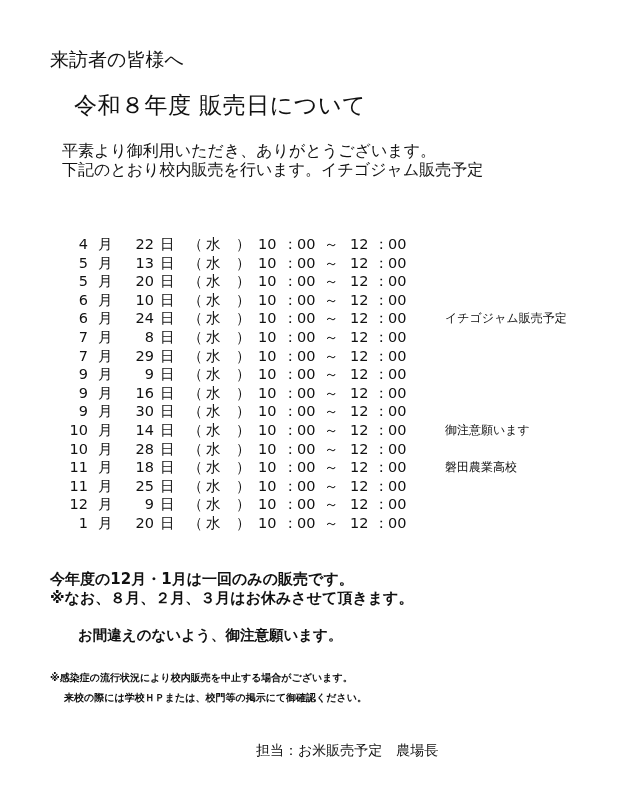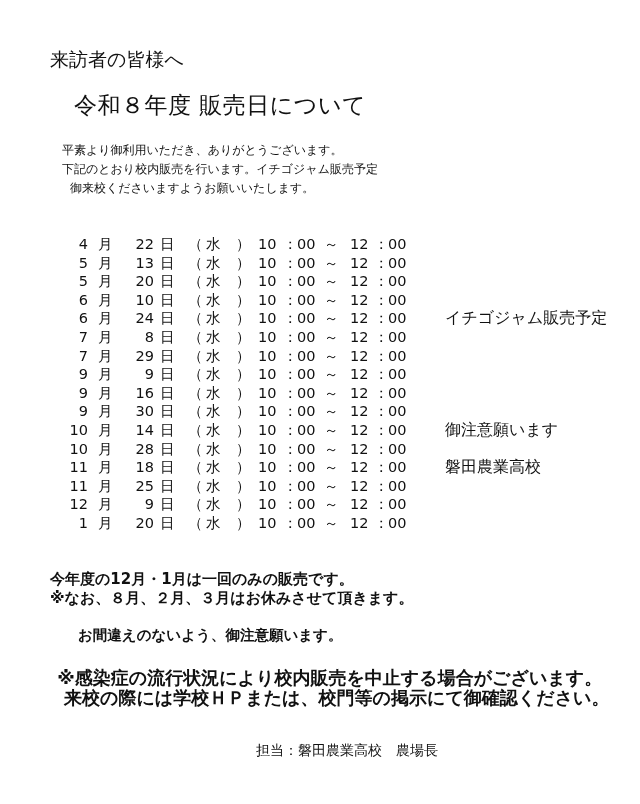--- a/index.html
+++ b/index.html
@@ -11,21 +11,21 @@
       width: 640px;
       height: 804px;
       position: relative;
       overflow: hidden;
       color: #111111;
       font-family: "DejaVu Sans", "Liberation Sans", sans-serif;
     }
     .abs { position: absolute; white-space: nowrap; }
     .greeting { left: 50px; top: 47px; font-size: 19px; }
     .title { left: 74px; top: 90px; font-size: 23px; letter-spacing: 0.5px; }
-    .intro { left: 62px; top: 141px; font-size: 12px; line-height: 19px; }
+    .intro { left: 62px; top: 141px; font-size: 16px; line-height: 19px; }
     .intro div { white-space: nowrap; }
     .intro .indent { padding-left: 8px; }
 
     .schedule { left: 0; top: 235px; width: 640px; }
     .row {
       position: relative;
       height: 18.6px;
       font-size: 14.5px;
       line-height: 18.6px;
     }
@@ -37,39 +37,38 @@
     .c-lp { left: 188px; }
     .c-dow { left: 206px; }
     .c-rp { left: 236px; }
     .c-h1 { left: 258px; }
     .c-colon1 { left: 283px; }
     .c-m1 { left: 297px; }
     .c-tilde { left: 324px; }
     .c-h2 { left: 350px; }
     .c-colon2 { left: 374px; }
     .c-m2 { left: 388px; }
-    .c-note { left: 445px; font-size: 16px; }
+    .c-note { left: 445px; font-size: 12px; }
 
     .remarks { left: 50px; top: 570px; font-size: 15px; line-height: 19px; font-weight: bold; }
     .caution { left: 50px; top: 626px; font-size: 14.5px; font-weight: bold; margin-left: 28px; }
-    .covid { left: 50px; top: 668px; font-size: 18px; line-height: 20px; font-weight: bold; text-align: center; }
+    .covid { left: 50px; top: 668px; font-size: 10px; line-height: 20px; font-weight: bold; }
     .covid .indent { padding-left: 14px; }
     .signature { left: 256px; top: 742px; font-size: 14px; }
   </style>
 </head>
 <body>
 
 <div class="abs greeting">来訪者の皆様へ</div>
 
 <div class="abs title">令和８年度 販売日について</div>
 
 <div class="abs intro">
   <div>平素より御利用いただき、ありがとうございます。</div>
   <div>下記のとおり校内販売を行います。イチゴジャム販売予定</div>
-  <div class="indent">御来校くださいますようお願いいたします。</div>
 </div>
 
 <div class="abs schedule" id="schedule">
     <div class="row">
       <span class="c-month-num">4</span>
       <span class="c-month">月</span>
       <span class="c-day-num">22</span>
       <span class="c-day">日</span>
       <span class="c-lp">（</span>
       <span class="c-dow">水</span>
@@ -345,13 +344,13 @@
   <div>※なお、８月、２月、３月はお休みさせて頂きます。</div>
 </div>
 
 <div class="abs caution">お間違えのないよう、御注意願います。</div>
 
 <div class="abs covid">
   <div>※感染症の流行状況により校内販売を中止する場合がございます。</div>
   <div class="indent">来校の際には学校ＨＰまたは、校門等の掲示にて御確認ください。</div>
 </div>
 
-<div class="abs signature">担当：磐田農業高校　農場長</div>
+<div class="abs signature">担当：お米販売予定　農場長</div>
 
 </body></html>

